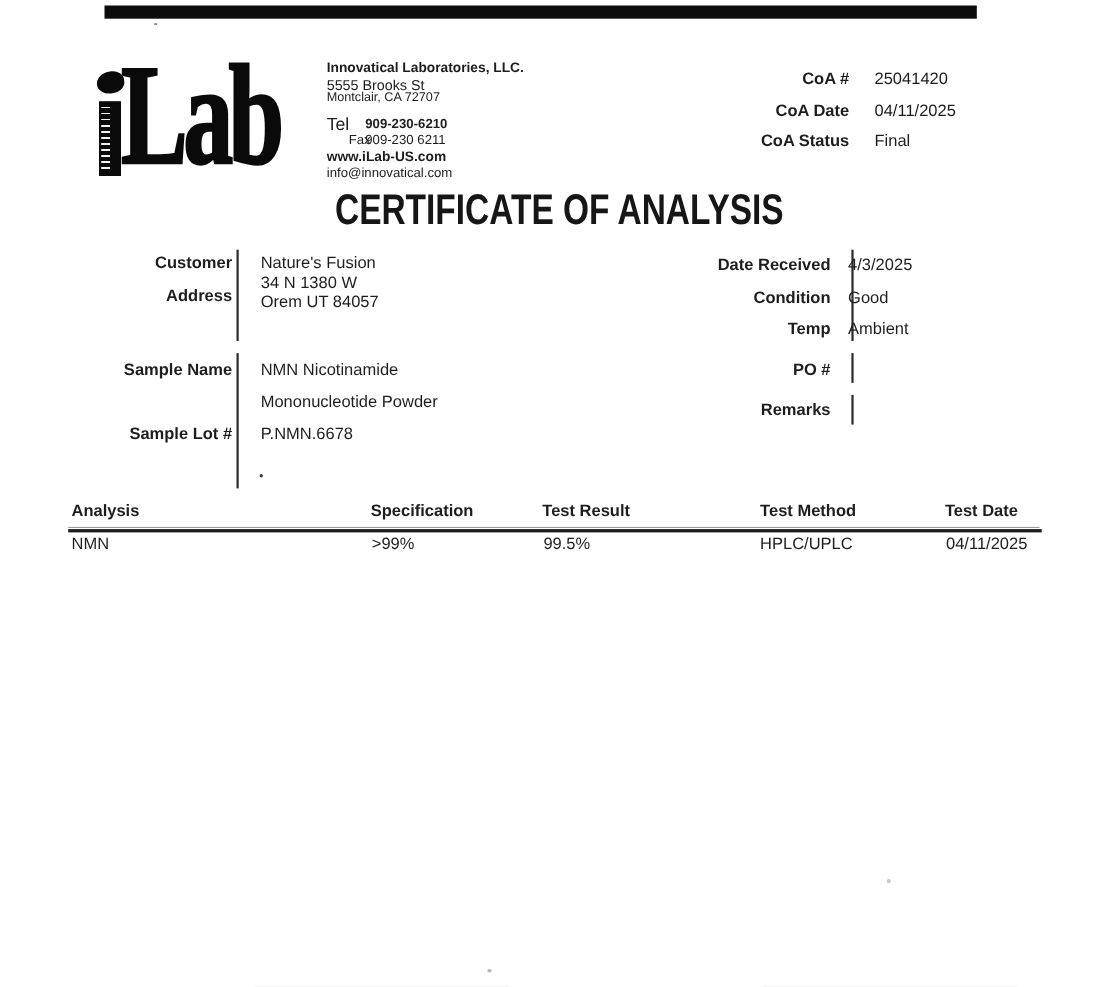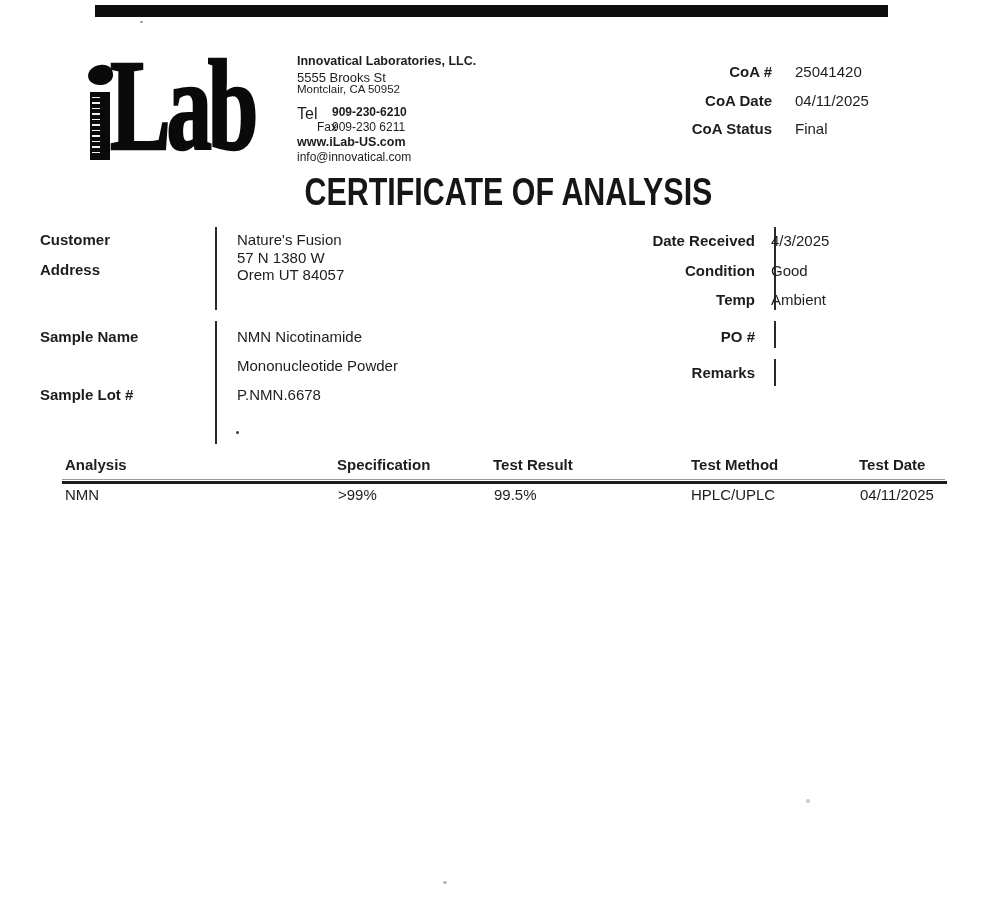--- a/index.html
+++ b/index.html
@@ -69,21 +69,21 @@
     display: inline-block;
     font-size: 39px; font-weight: bold; line-height: 1;
     letter-spacing: 0px;
     transform: scaleX(0.78);
     transform-origin: center top;
     white-space: nowrap;
     color: #161616;
   }
 
   
-  .lbl-left { left: 40px; width: 171px; text-align: left; font-weight: bold; font-size: 15px; white-space: nowrap; }
+  .lbl-left { left: 40px; width: 171px; text-align: right; font-weight: bold; font-size: 15px; white-space: nowrap; }
   .val-left { left: 237px; font-size: 15px; white-space: nowrap; }
   .lbl-right { left: 580px; width: 175px; text-align: right; font-weight: bold; font-size: 15px; white-space: nowrap; }
   .val-right { left: 771px; font-size: 15px; white-space: nowrap; }
 
   .vline { width: 2px; background: #2a2a2a; }
 
   
   .th { top: 456px; font-weight: bold; font-size: 15px; white-space: nowrap; }
   .td { top: 486px; font-size: 15px; white-space: nowrap; }
   .rule-shadow { left: 62px; top: 479px; width: 883px; height: 1px; background: #9a9a9a; }
@@ -101,21 +101,21 @@
   <div class="abs speck" style="left:443px; top:881px; width:4px; height:3px; background:#b5b5b5;"></div>
 
   <div class="abs logo-dot"></div>
   <div class="abs logo-stem">
     <div class="logo-stem-ticks"></div>
   </div>
   <div class="abs logo-lab">Lab</div>
 
   <div class="abs co co-name">Innovatical Laboratories, LLC.</div>
   <div class="abs co co-street">5555 Brooks St</div>
-  <div class="abs co co-city">Montclair, CA 50952</div>
+  <div class="abs co co-city">Montclair, CA 72707</div>
   <div class="abs co co-tel-label">Tel</div>
   <div class="abs co-tel abs">909-230-6210</div>
   <div class="abs co co-fax-label">Fax</div>
   <div class="abs co-fax abs">909-230 6211</div>
   <div class="abs co co-web">www.iLab-US.com</div>
   <div class="abs co co-mail">info@innovatical.com</div>
 
   <div class="abs meta-label" style="top:63px;">CoA #</div>
   <div class="abs meta-value" style="top:63px;">25041420</div>
   <div class="abs meta-label" style="top:92px;">CoA Date</div>
@@ -129,21 +129,21 @@
 
   <div class="abs lbl-left" style="top:231px;">Customer</div>
   <div class="abs lbl-left" style="top:261px;">Address</div>
   <div class="abs lbl-left" style="top:328px;">Sample Name</div>
   <div class="abs lbl-left" style="top:386px;">Sample Lot #</div>
 
   <div class="abs vline" style="left:215px; top:227px; height:83px;"></div>
   <div class="abs vline" style="left:215px; top:321px; height:123px;"></div>
 
   <div class="abs val-left" style="top:231px;">Nature's Fusion</div>
-  <div class="abs val-left" style="top:249px;">57 N 1380 W</div>
+  <div class="abs val-left" style="top:249px;">34 N 1380 W</div>
   <div class="abs val-left" style="top:266px;">Orem UT 84057</div>
   <div class="abs val-left" style="top:328px;">NMN Nicotinamide</div>
   <div class="abs val-left" style="top:357px;">Mononucleotide Powder</div>
   <div class="abs val-left" style="top:386px;">P.NMN.6678</div>
 
   <div class="abs lbl-right" style="top:232px;">Date Received</div>
   <div class="abs lbl-right" style="top:262px;">Condition</div>
   <div class="abs lbl-right" style="top:291px;">Temp</div>
   <div class="abs lbl-right" style="top:328px;">PO #</div>
   <div class="abs lbl-right" style="top:364px;">Remarks</div>

